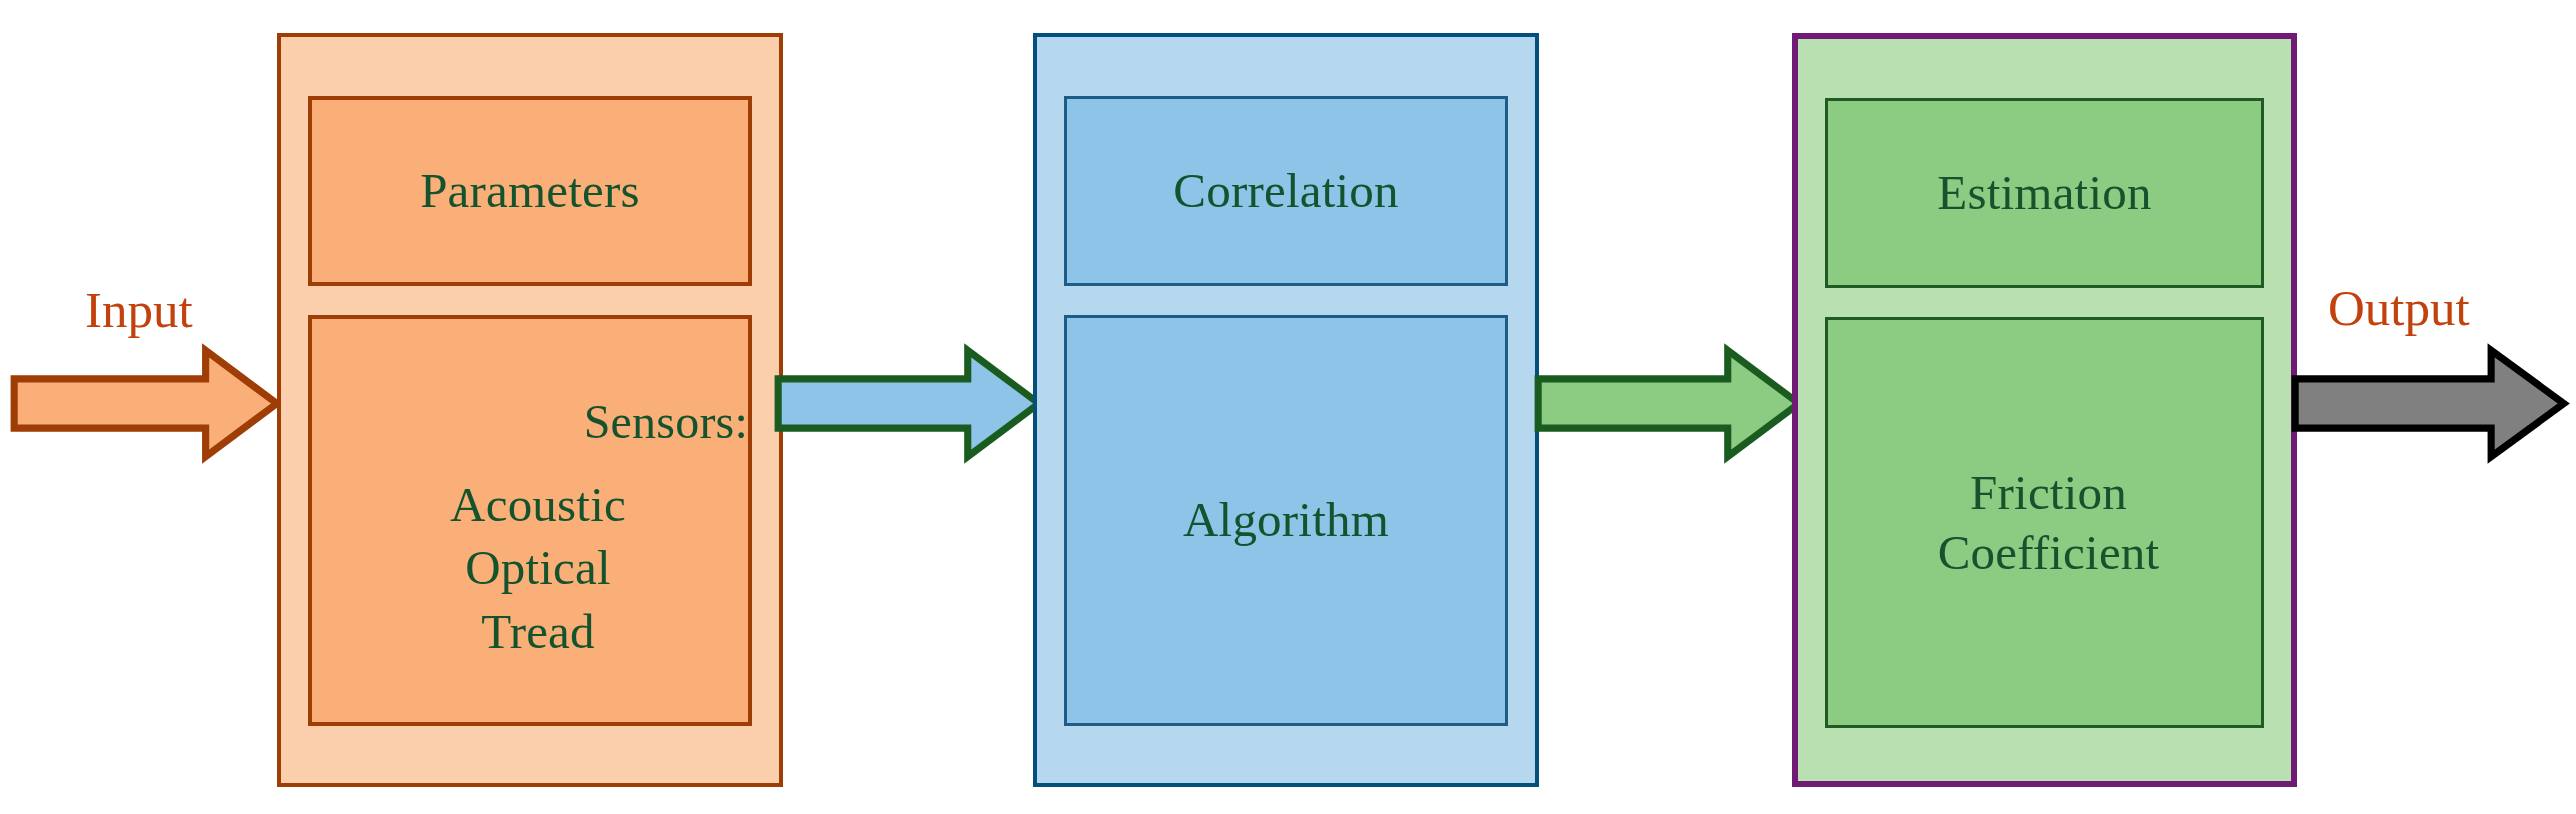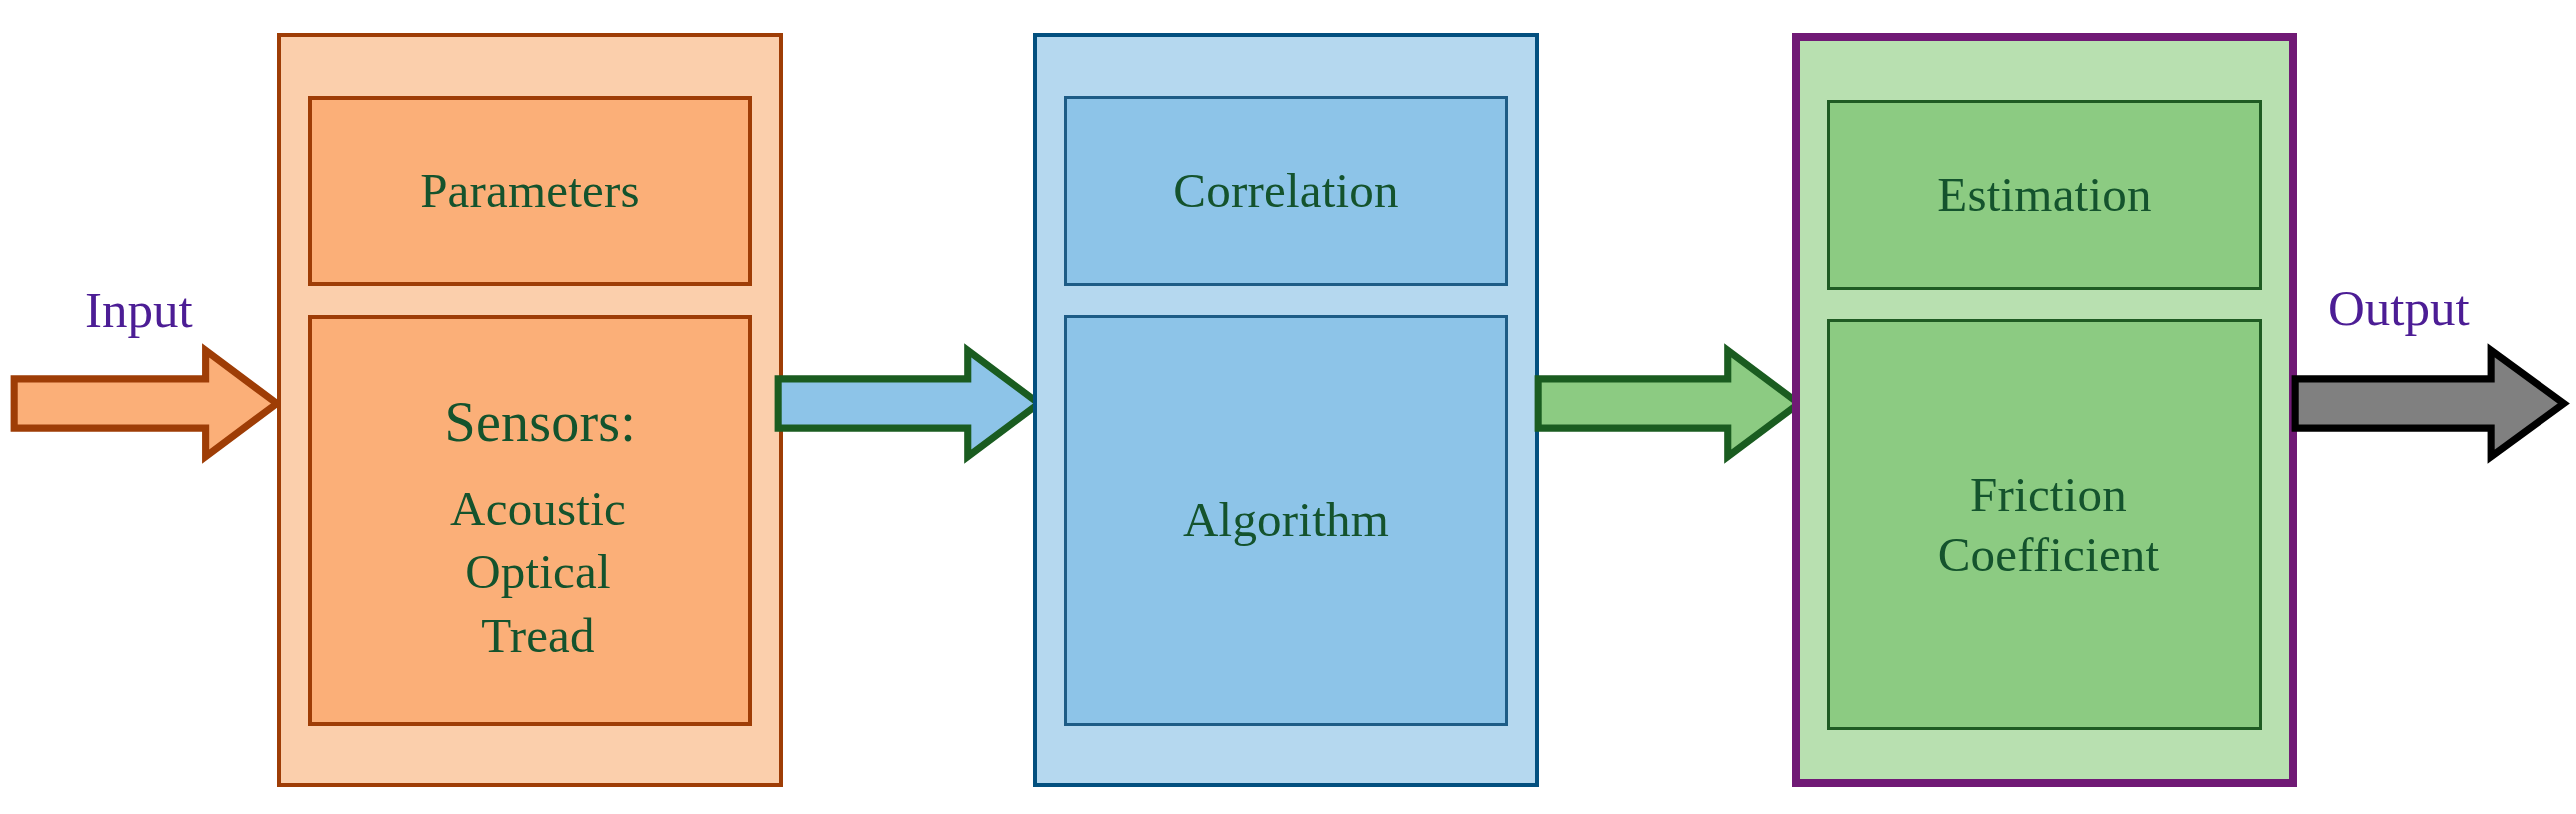--- a/index.html
+++ b/index.html
@@ -39,21 +39,21 @@
   .stage-block.blue {
     left: 1033px;
     width: 506px;
     background: #b5d8ef;
     border: 4px solid #03507f;
   }
   .stage-block.green {
     left: 1792px;
     width: 505px;
     background: #b8e0b0;
-    border: 8px solid #701a75;
+    border: 6px solid #701a75;
   }
 
   
   .inner-box {
     position: absolute;
     box-sizing: border-box;
     display: flex;
     align-items: center;
     justify-content: center;
     text-align: center;
@@ -81,23 +81,23 @@
 
   
   .sensors-body {
     display: block;
     width: 100%;
     padding: 20.6px 0 0 0;
     box-sizing: border-box;
   }
   .sensors-title {
     display: block;
-    text-align: center;
+    text-align: right;
     padding-left: 20.6px;
-    font-size: 56px;
+    font-size: 48px;
     line-height: 1.0;
   }
   .sensor-item {
     display: block;
     text-align: center;
     font-size: 49px;
     line-height: 1.30;
     padding-left: 16px;
   }
   .sensor-item.first { margin-top: 27px; }
@@ -115,21 +115,21 @@
   .arrow svg { display: block; width: 100%; height: 100%; overflow: visible; }
 
   .arrow-input  { left: 11px;   width: 269px; }
   .arrow-orange-blue { left: 775px; width: 267px; }
   .arrow-blue-green  { left: 1535px; width: 267px; }
   .arrow-output { left: 2292px; width: 275px; }
 
   
   .edge-label {
     position: absolute;
-    color: #4c1d95;
+    color: #c2410c;
     font-size: 51px;
     line-height: 1;
     white-space: nowrap;
   }
   .label-input  { left: 85px;  top: 285px; }
   .label-output { left: 2328px; top: 283px; }
 </style>
 </head>
 <body>
 

